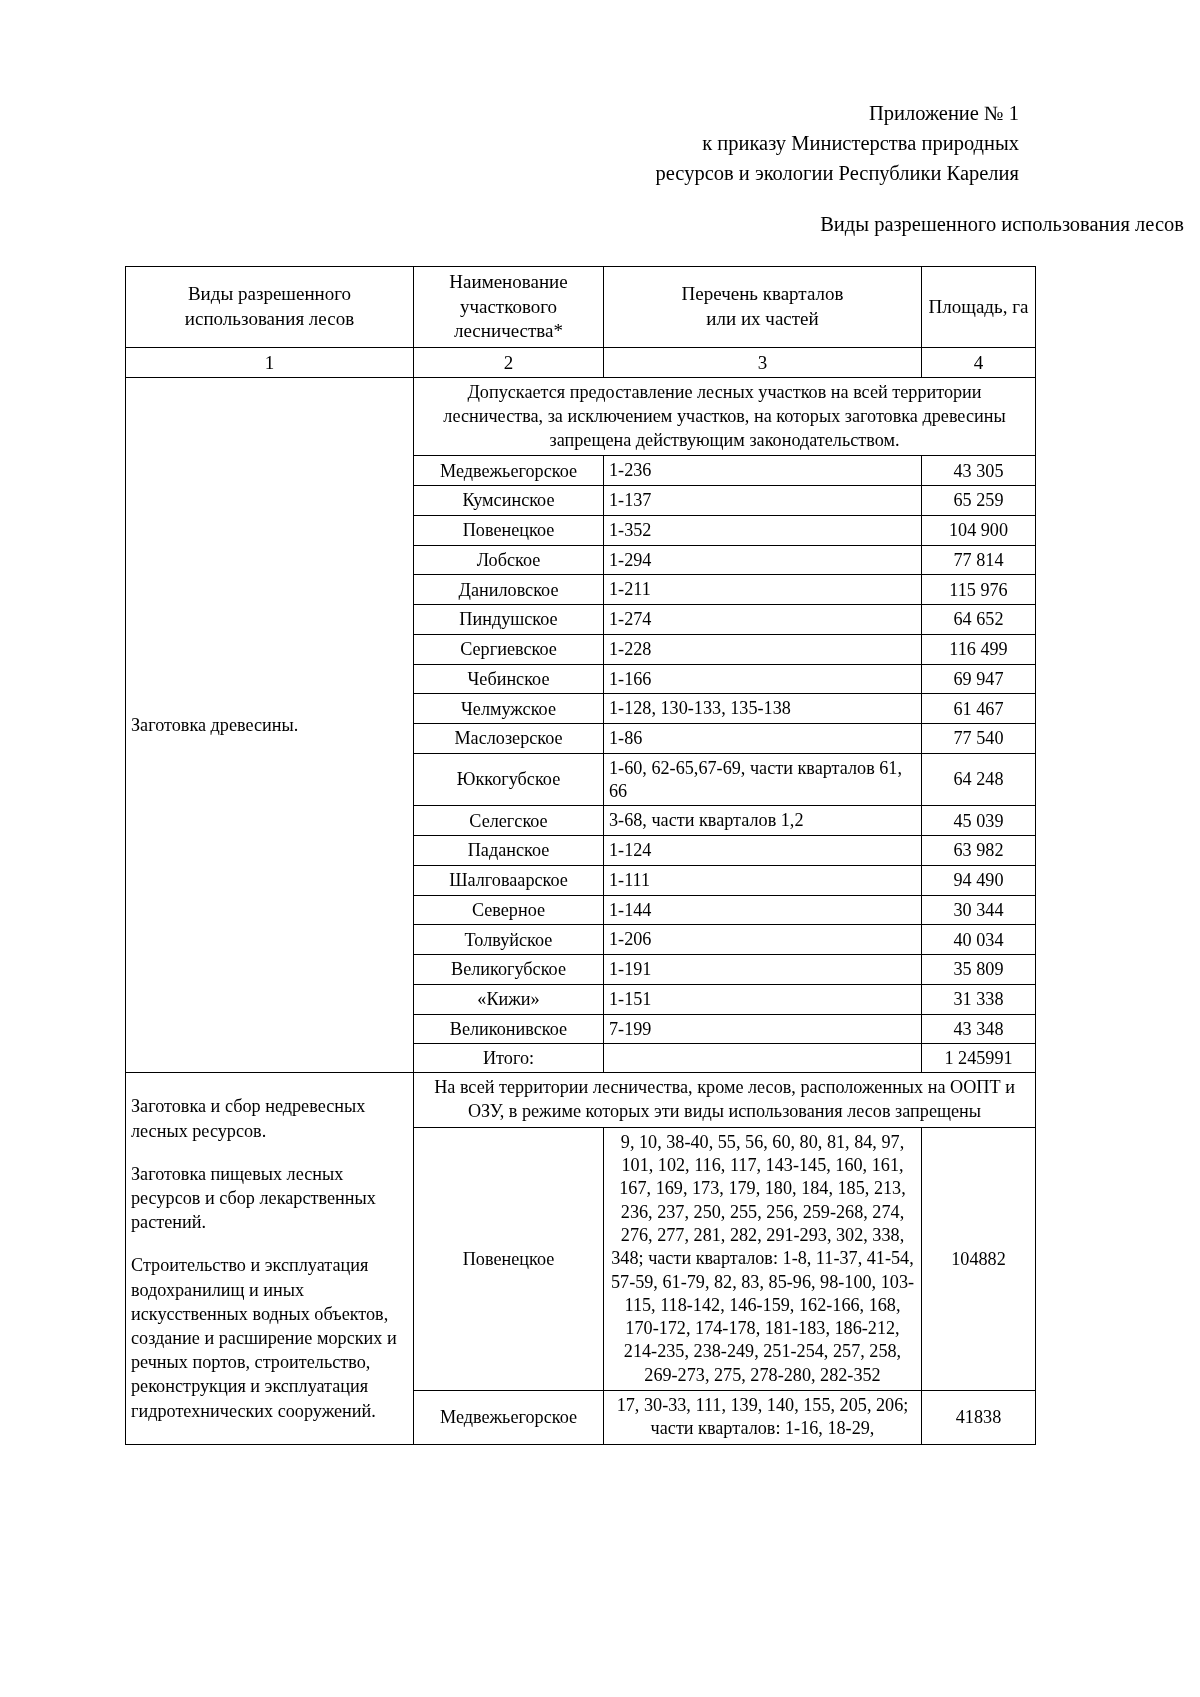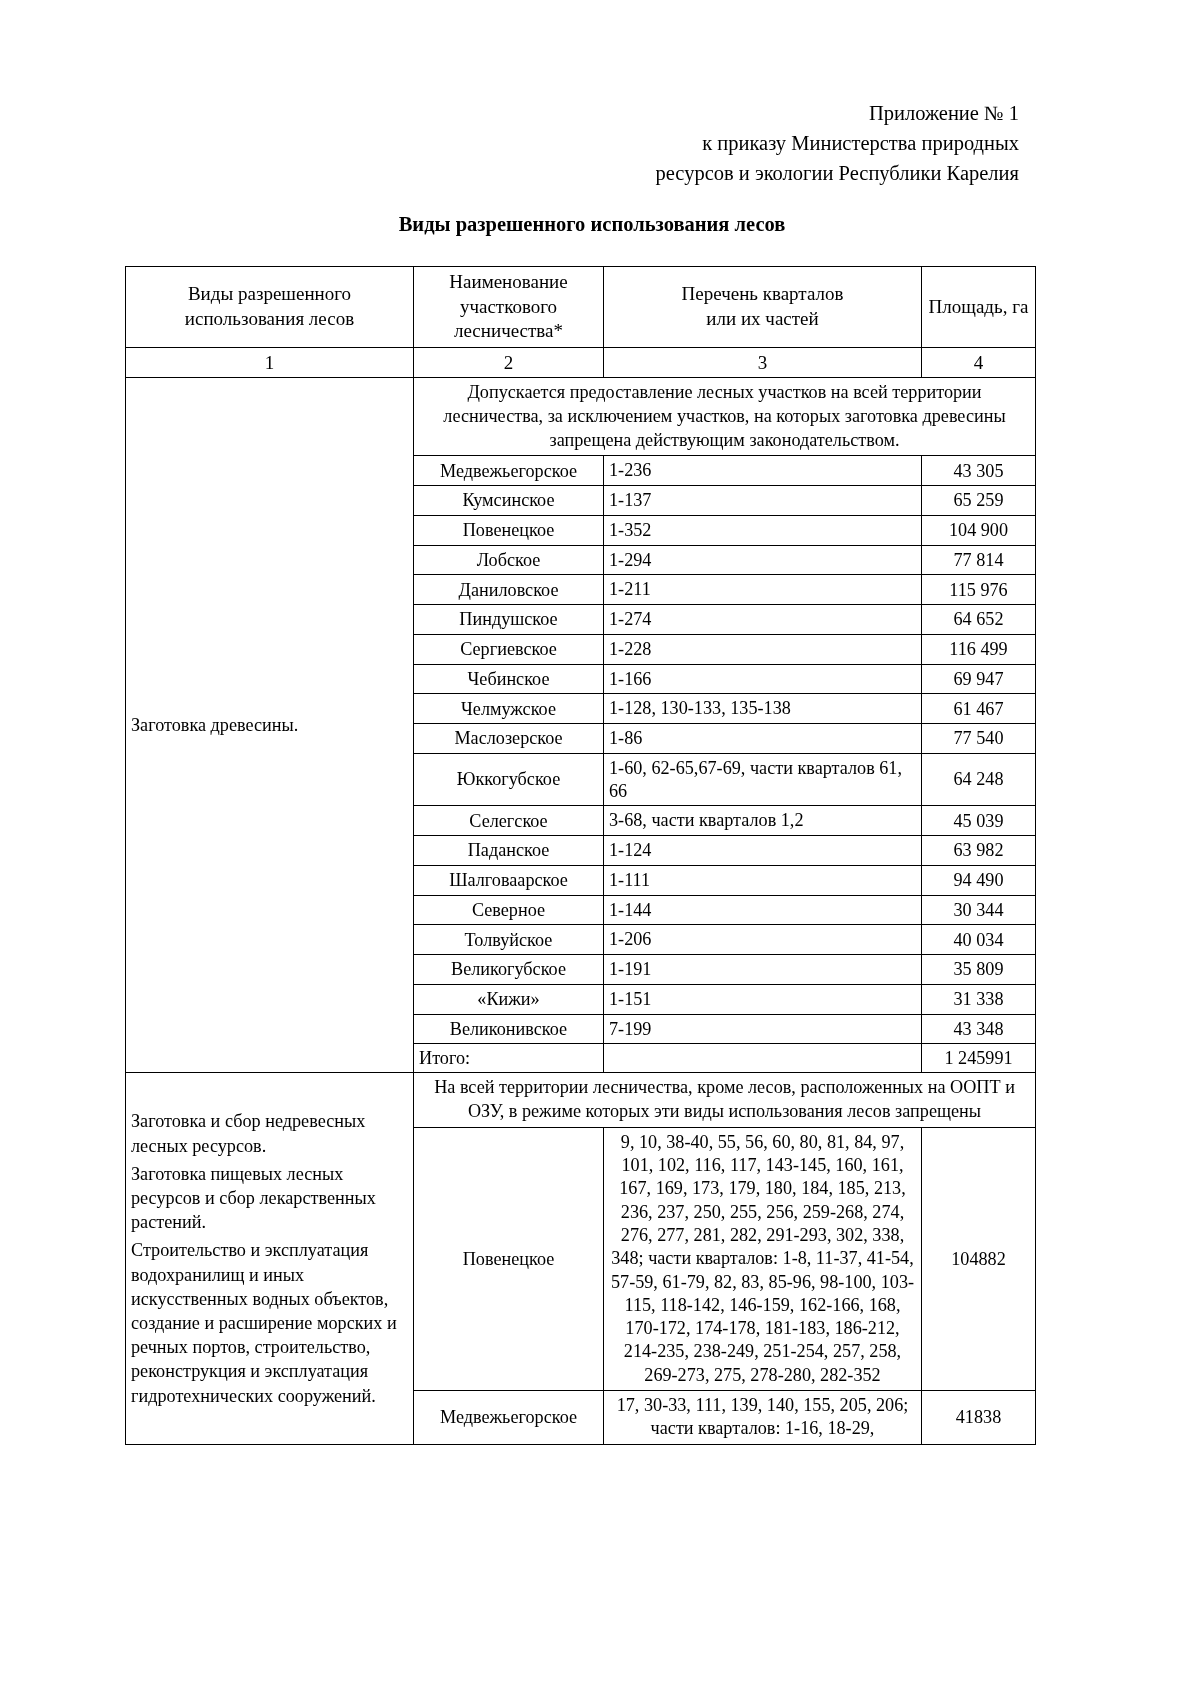--- a/index.html
+++ b/index.html
@@ -35,25 +35,24 @@
   .doc-header div { white-space: nowrap; }
 
   .table-caption-quote {
     text-align: right;
     padding-right: 165px;
     margin-top: 42px;
     font-size: 20.5px;
     line-height: 1.4;
   }
   .doc-title {
-    text-align: center;
+    text-align: right;
     margin-top: 22px;
     font-size: 20.5px;
     line-height: 1.4;
-    font-weight: bold;
   }
 
   
   .tbl-wrap {
     margin-top: 27px;
     padding-left: 125px;
     padding-right: 165px;
   }
   table.main {
     border-collapse: collapse;
@@ -105,26 +104,26 @@
   }
   td.kvart {
     text-align: left;
     line-height: 1.25;
   }
   td.area {
     text-align: center;
     white-space: nowrap;
   }
   td.itogo {
-    text-align: left;
+    text-align: center;
     padding-left: 9px;
   }
   td.blankcell { }
   .usecell p { margin: 0 0 0 0; }
-  .usecell p + p { margin-top: 4px; }
+  .usecell p + p { margin-top: 19px; }
   .kvart-long {
     text-align: center;
     line-height: 1.28;
     padding: 4px 6px;
   }
 </style>
 </head>
 <body>
 
 <div class="page">

